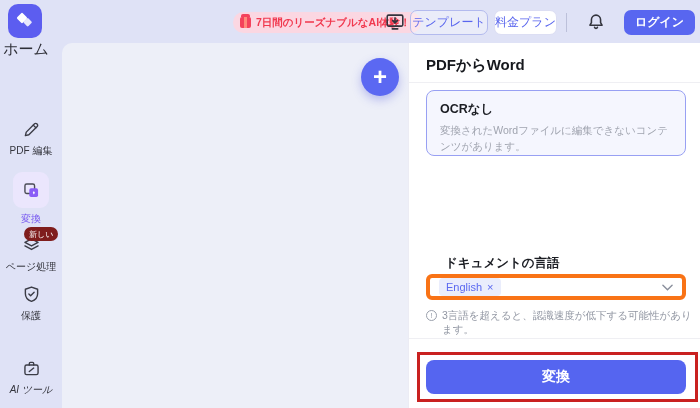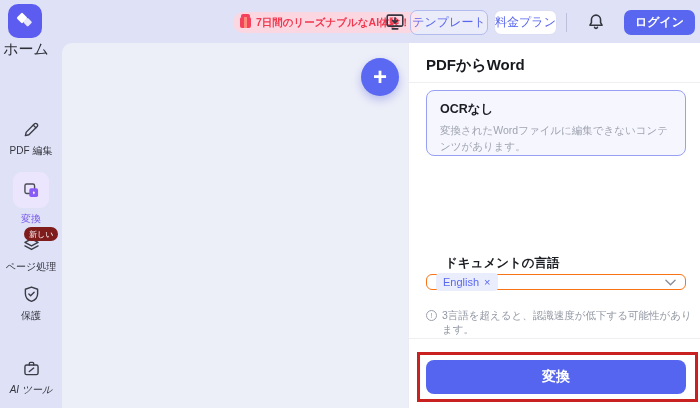--- a/index.html
+++ b/index.html
@@ -64,21 +64,21 @@
   .panel-title { position:absolute; left:17px; top:13px; font-size:15px; font-weight:bold; color:#16181d; }
   .panel-hr1 { position:absolute; left:0; top:39px; width:292px; height:1px; background:#efeff3; }
   .opt-card { position:absolute; left:17px; width:260px; border-radius:8px; padding:10px 13px; cursor:pointer; }
   .opt-card.sel { top:47px; height:66px; border:1px solid #98a0f3; background:#f5f6fe; }
   .opt-card.plain { top:126px; height:68px; border:1px solid #e7e8ec; background:#fff; }
   .opt-title { font-size:12.5px; font-weight:bold; color:#1b1d23; display:flex; align-items:center; gap:7px; }
   .opt-desc { margin-top:5px; font-size:10.5px; line-height:1.5; color:#a0a4af; }
   .pro-badge { background:#f6d04a; color:#6f5414; font-size:9px; font-weight:bold; border-radius:9px;
                padding:2px 8px 2px 6px; display:inline-flex; align-items:center; gap:3px; }
   .lang-label { position:absolute; left:17px; top:212px; font-size:12.5px; font-weight:bold; color:#1b1d23;margin-left:19px; }
-  .lang-select { position:absolute; left:17px; top:231px; width:260px; height:16px; border:1px solid #f97316;
+  .lang-select { position:absolute; left:17px; top:231px; width:260px; height:26px; border:4px solid #f97316;
                  border-radius:6px; background:#fff; display:flex; align-items:center; padding:0 9px; cursor:pointer; }
   .lang-tag { background:#eaedfc; color:#5a68f0; font-size:11px; border-radius:4px; padding:3px 7px;
               display:inline-flex; align-items:center; gap:5px; }
   .tag-x { cursor:pointer; font-size:11px; color:#5a68f0; }
   .chev { margin-left:auto; color:#8a8f9c; }
   .warn { position:absolute; left:17px; top:266px; display:flex; align-items:flex-start; gap:5px; }
   .warn-ic { width:11px; height:11px; border:1px solid #9aa0ac; border-radius:50%; color:#9aa0ac;
              font-size:8px; line-height:10px; text-align:center; flex:0 0 auto; margin-top:1px; }
   .warn-text { font-size:10.5px; color:#9196a2; }
   .panel-hr2 { position:absolute; left:0; top:295px; width:292px; height:1px; background:#efeff3; }

